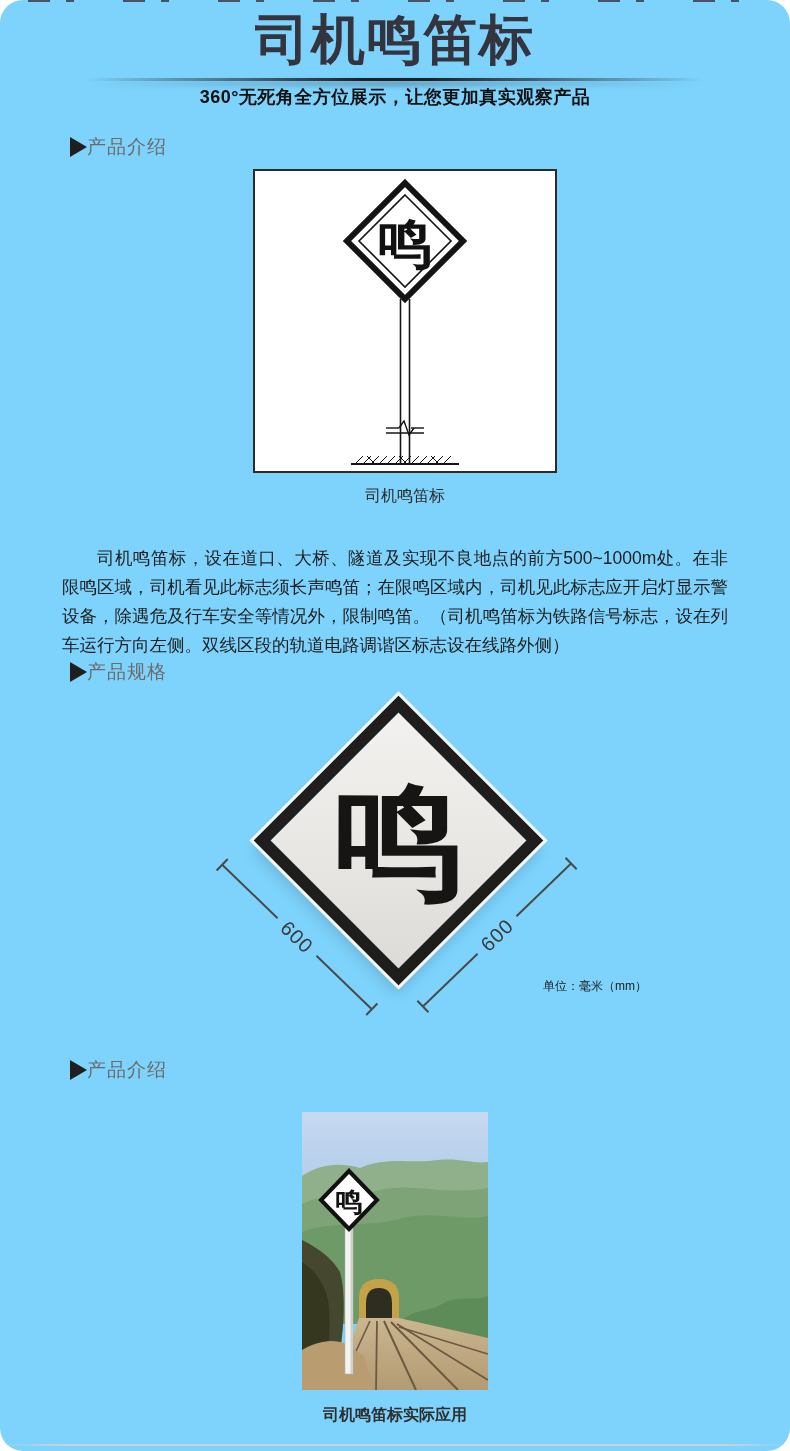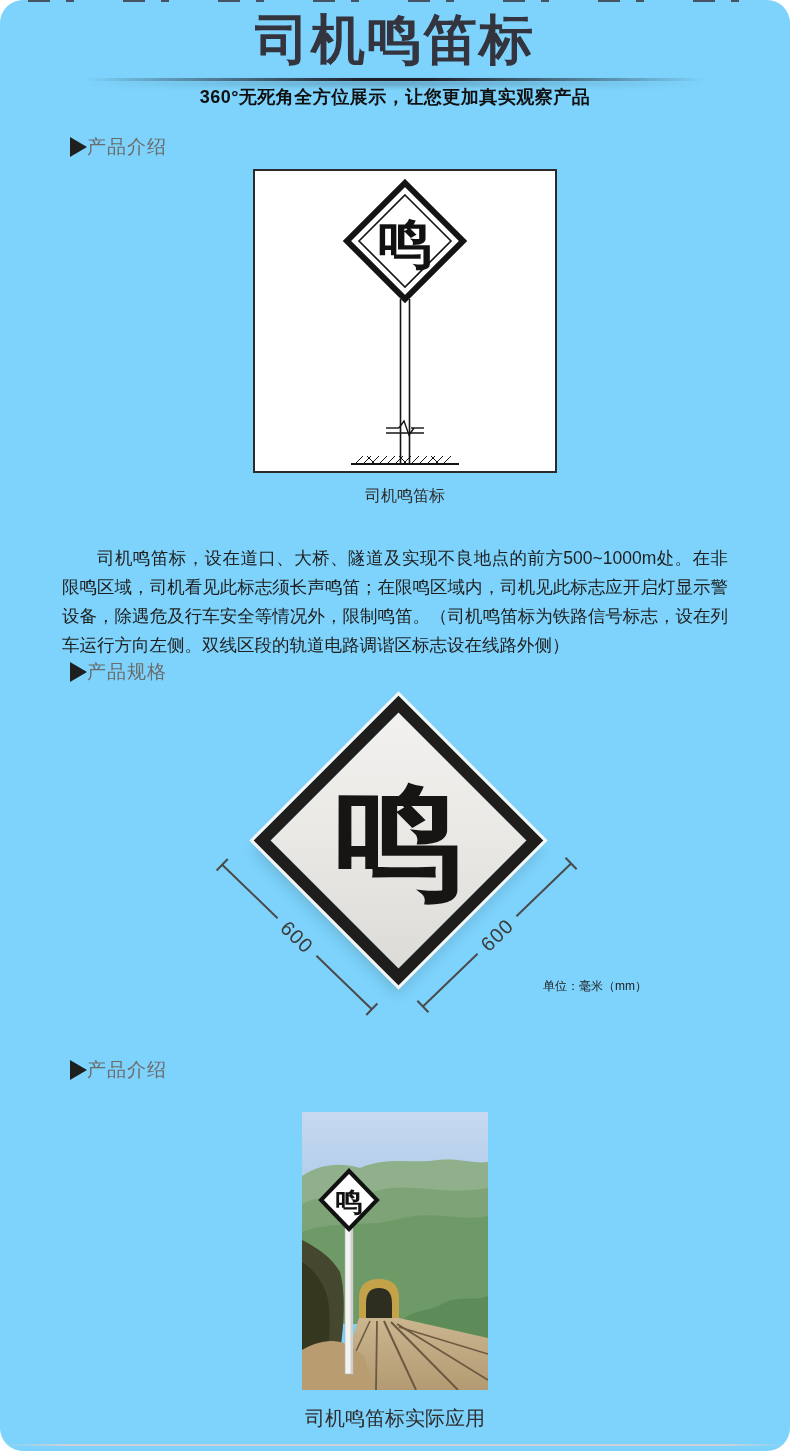--- a/index.html
+++ b/index.html
@@ -78,21 +78,21 @@
   .dim-line::before,.dim-line::after{
     content:"";position:absolute;top:4px;width:1.6px;height:16px;background:#4a4a4a;
   }
   .dim-line::before{left:-1px;}
   .dim-line::after{right:-1px;}
   .unit-label{position:absolute;left:543px;top:978px;font-size:12px;color:#1c1c1c;}
   
   .app-photo{position:absolute;left:302px;top:1112px;width:186px;height:278px;overflow:hidden;}
   .app-caption{
     position:absolute;left:295px;top:1405px;width:200px;text-align:center;
-    font-size:20px;color:#2e2e2e;
+    font-size:16px;color:#2e2e2e;font-weight:bold;
   }
   .bottom-divider{
     position:absolute;top:1444px;left:0;width:790px;height:1.5px;
     background:linear-gradient(90deg,rgba(205,210,216,0) 0%,#ccd1d7 8%,#ccd1d7 92%,rgba(205,210,216,0) 100%);
   }
 </style>
 </head>
 <body>
 
 <div class="page">

